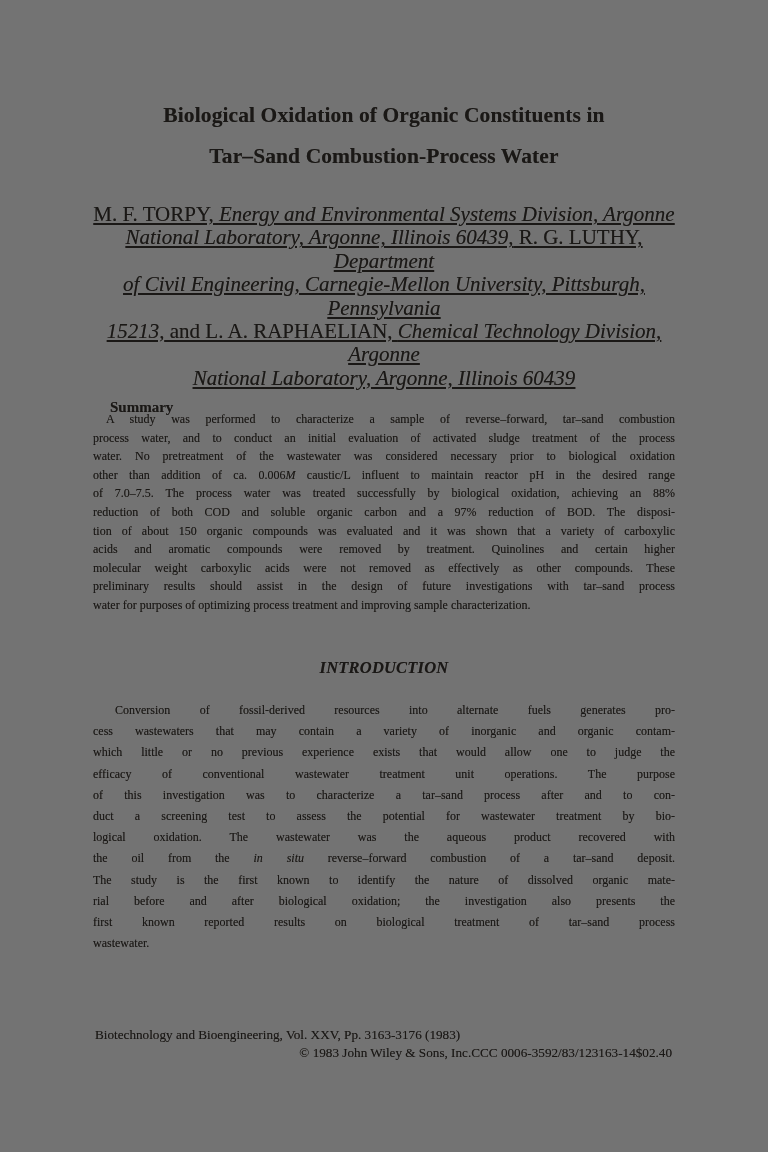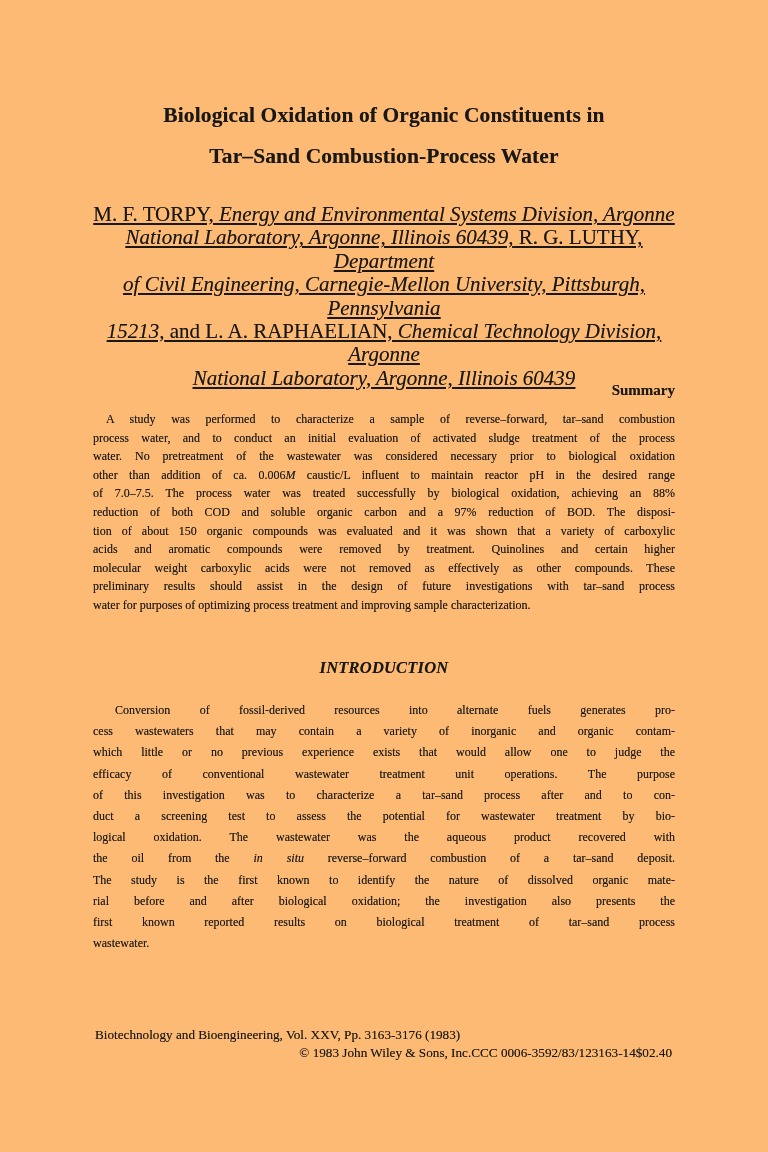--- a/index.html
+++ b/index.html
@@ -2,42 +2,42 @@
 <html><head>
 <meta charset="utf-8">
 <style>
   html, body { margin: 0; padding: 0; }
   body {
     width: 768px; height: 1152px; overflow: hidden;
     background: #ffffff;
   }
   .page {
     position: relative; width: 768px; height: 1152px;
-    background: #fdba74;
+    background: #737373;
     color: #1a1816;
     font-family: "Liberation Serif", serif;
     text-shadow: 0 0 0.5px rgba(40,35,30,0.55);
   }
   .jline { text-align: justify; text-align-last: justify; text-justify: inter-word; }
   .block-last-left .jline:last-child { text-align-last: left; }
   .centered-lines .jline { text-align: center; text-align-last: center; }
   .it { font-style: italic; }
 
   .title-block {
     position: absolute; left: 93px; top: 95px; width: 582px;
     font-size: 21.5px; line-height: 41px; font-weight: bold;
     letter-spacing: 0.1px; margin: 0;
   }
   .authors-block {
     position: absolute; left: 93px; top: 203px; width: 582px;
     font-size: 21px; line-height: 23.4px; text-decoration: underline;
   }
   .summary-heading {
     position: absolute; left: 93px; top: 382px; width: 582px;
-    text-align: right; font-size: 15px; font-weight: bold; margin: 0;
+    text-align: left; font-size: 15px; font-weight: bold; margin: 17px;
   }
   .summary-block {
     position: absolute; left: 93px; top: 410px; width: 582px;
     font-size: 12px; line-height: 18.6px;
   }
   .summary-block .jline:first-child { text-indent: 13px; }
   .intro-heading {
     position: absolute; left: 93px; top: 658px; width: 582px;
     text-align: center; font-size: 16.5px; font-weight: bold;
     letter-spacing: 0.2px; margin: 0; font-style: italic;

